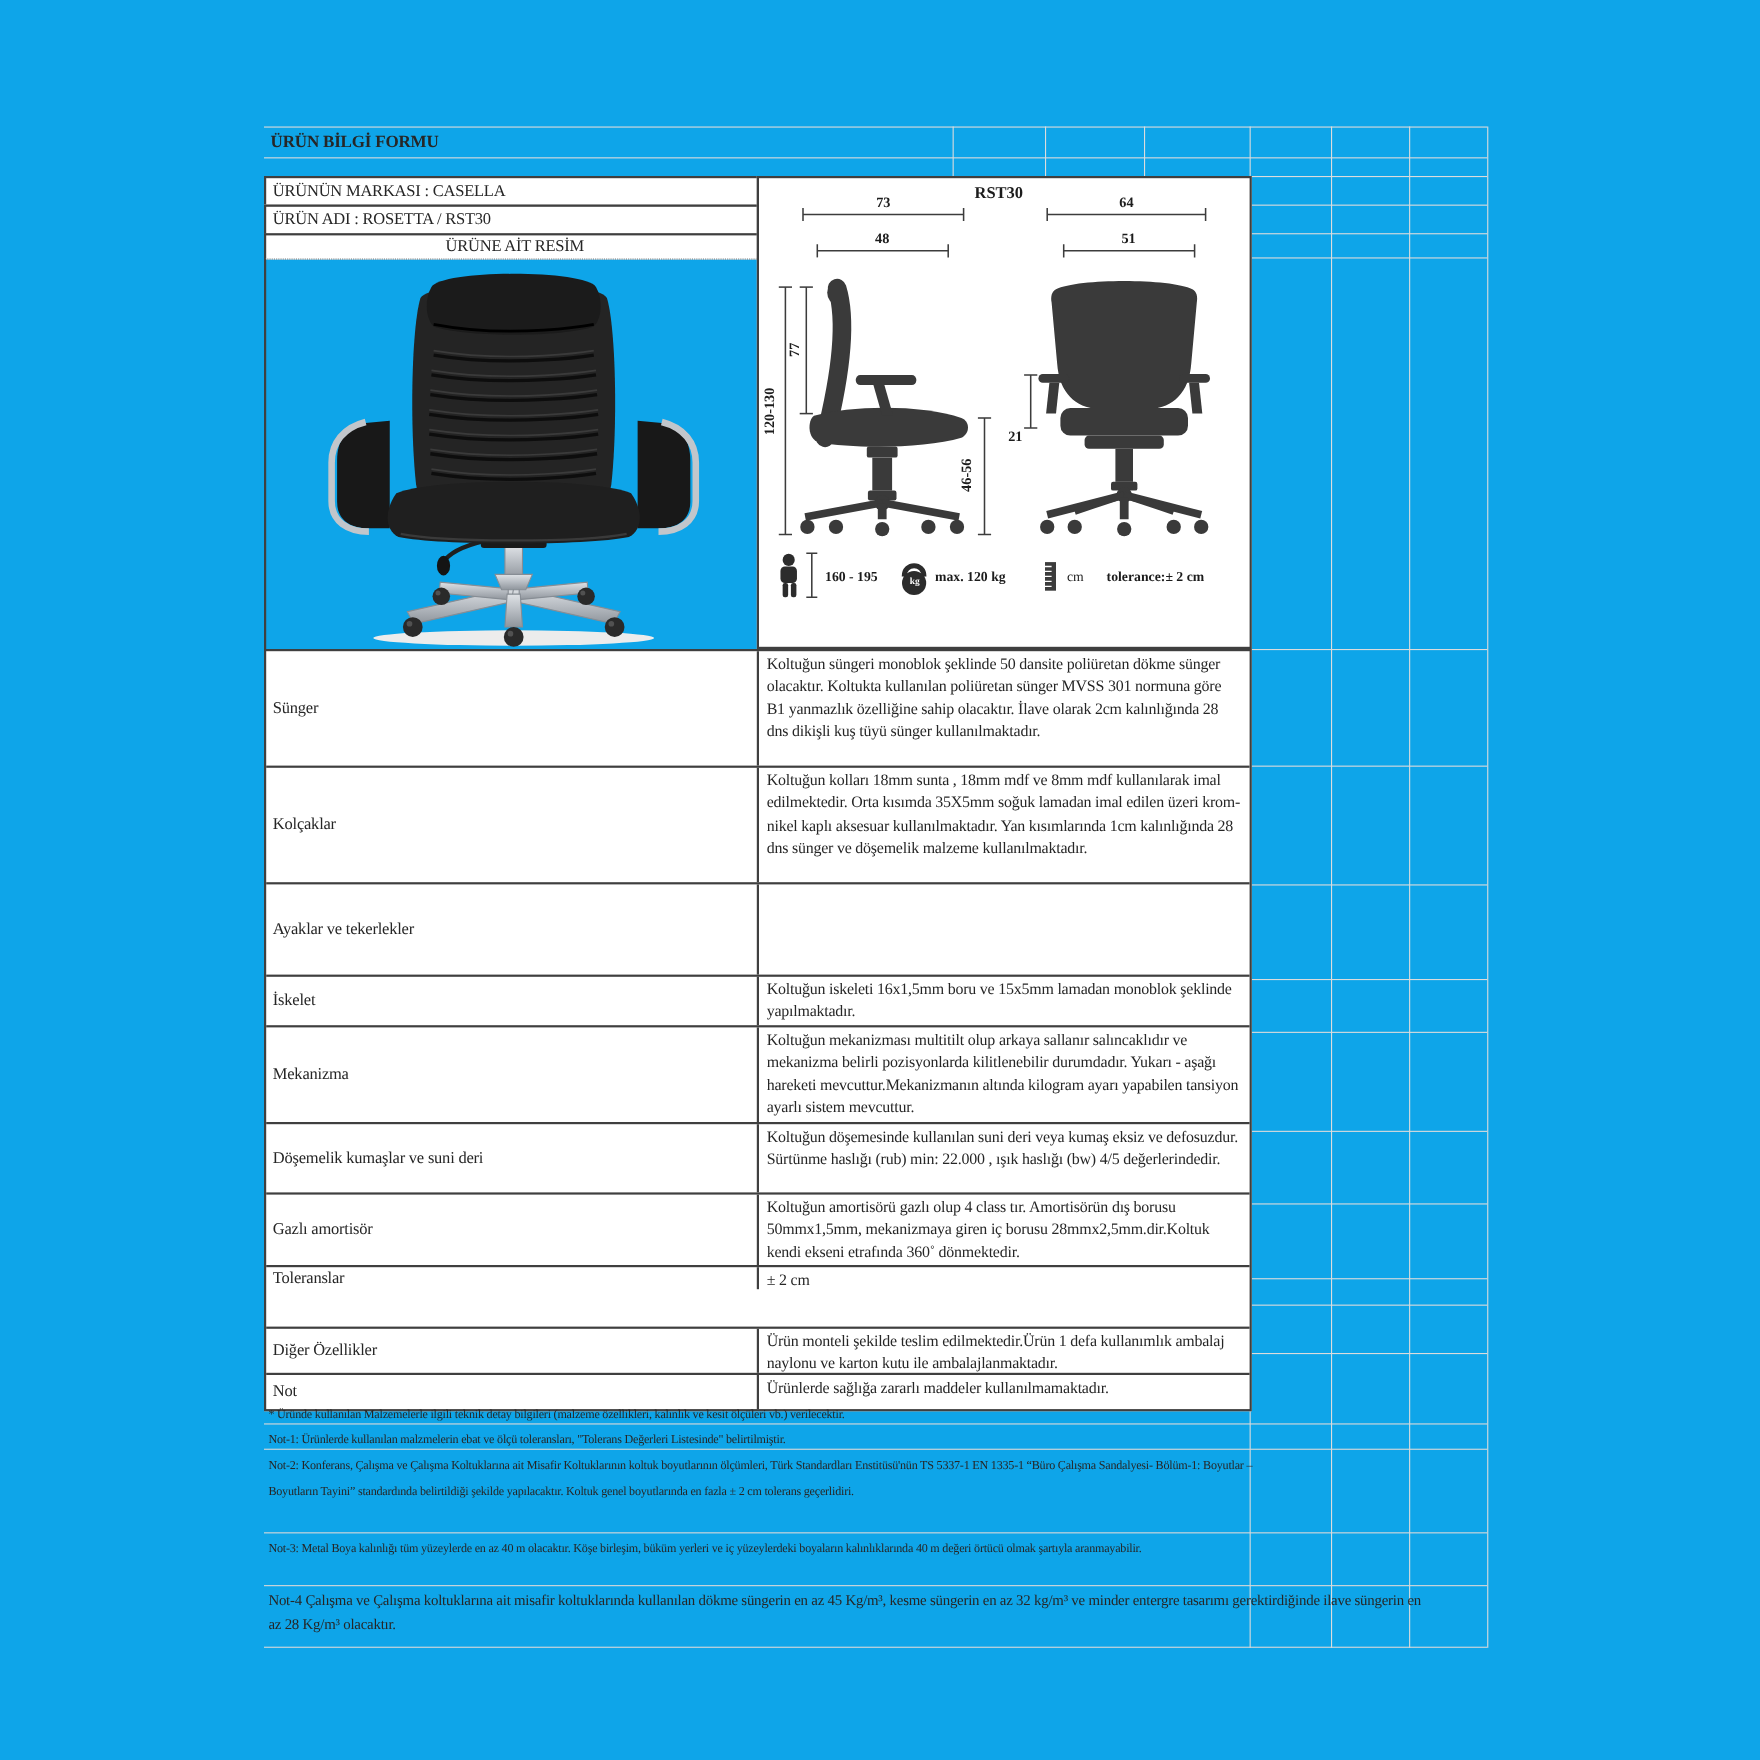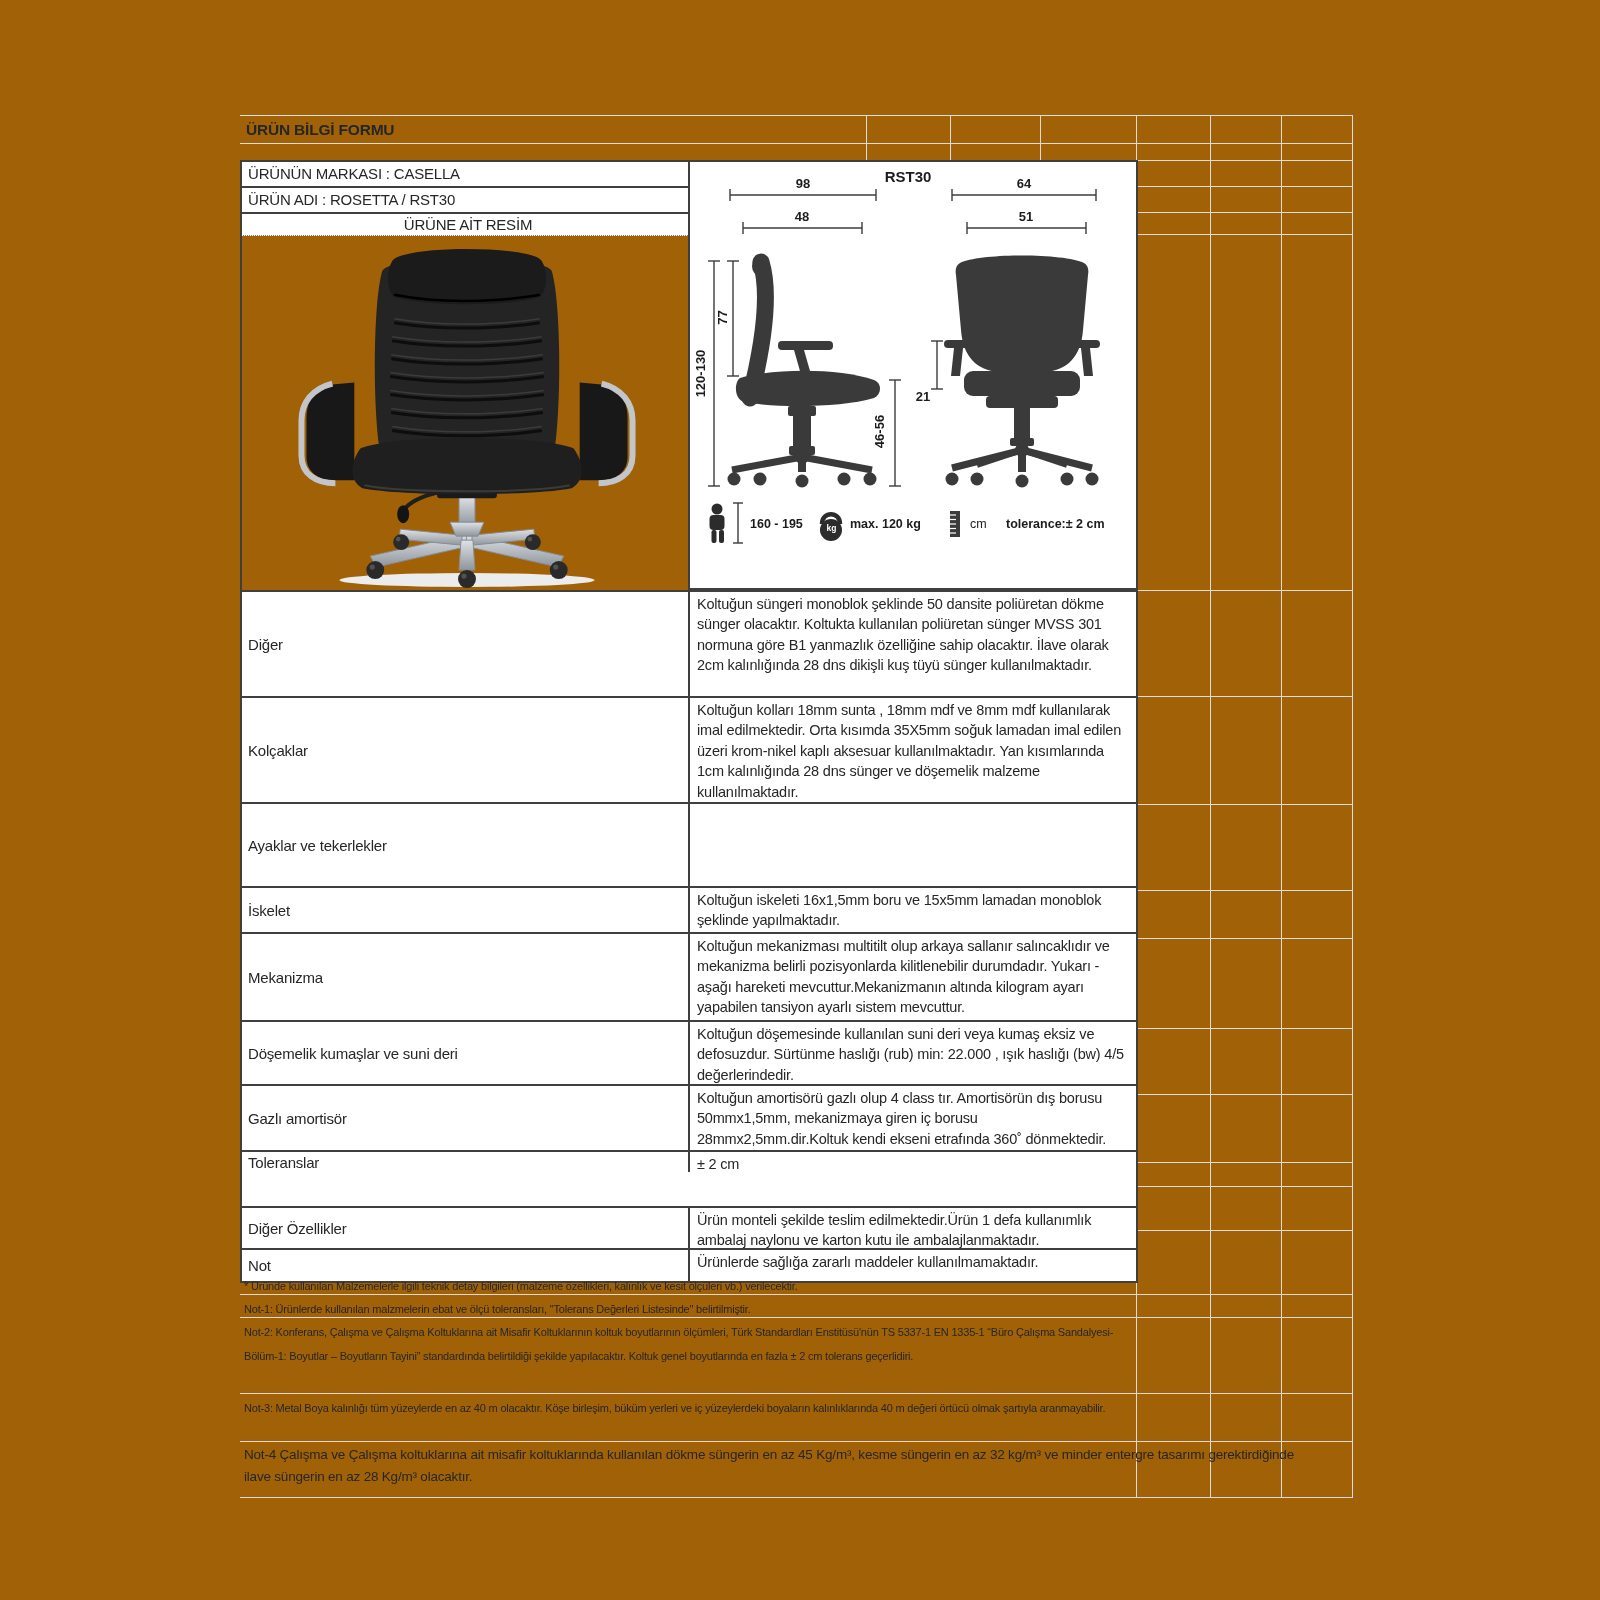--- a/index.html
+++ b/index.html
@@ -1,17 +1,17 @@
 <!DOCTYPE html>
 <html><head>
 <meta charset="utf-8">
 <style>
   html,body{margin:0;padding:0;background:#fff;}
-  .page{position:relative;width:1600px;height:1600px;background:#a16207;overflow:hidden;
-        font-family:Liberation Sans, sans-serif;color:#262626;letter-spacing:-0.2px;}
+  .page{position:relative;width:1600px;height:1600px;background:#0ea5e9;overflow:hidden;
+        font-family:Liberation Serif, serif;color:#262626;letter-spacing:-0.2px;}
   .hline{position:absolute;height:1px;background:#dcdcdc;}
   .vline{position:absolute;width:1px;background:#dcdcdc;}
   .abs{position:absolute;box-sizing:border-box;}
   .cellbox{position:absolute;box-sizing:border-box;border:2px solid #3f3f3f;background:#fff;}
   .title{font-weight:bold;font-size:15.5px;}
   .hdr-text{font-size:15px;line-height:24px;padding-left:6px;white-space:nowrap;overflow:hidden;}
   .center{text-align:center;}
   .spec-table{position:absolute;left:240px;top:590px;width:898px;box-sizing:border-box;
               border:2px solid #3f3f3f;display:flex;flex-direction:column;background:#fff;}
   .spec-row{display:flex;box-sizing:border-box;border-top:2px solid #3f3f3f;}
@@ -227,38 +227,38 @@
           <line x1="260" y1="353" x2="266" y2="353"></line>
             <line x1="260" y1="357.5" x2="266" y2="357.5"></line>
           <line x1="260" y1="362" x2="266" y2="362"></line>
             <line x1="260" y1="366.5" x2="266" y2="366.5"></line>
           <line x1="260" y1="371" x2="266" y2="371"></line>
         </g>
       </g>
     </svg>
 
     <div class="dimlabel" style="left:178px;top:6px;width:80px;font-size:15px;">RST30</div>
-    <div class="dimlabel" style="left:83px;top:14px;width:60px;">98</div>
+    <div class="dimlabel" style="left:83px;top:14px;width:60px;">73</div>
     <div class="dimlabel" style="left:82px;top:47px;width:60px;">48</div>
     <div class="dimlabel" style="left:304px;top:14px;width:60px;">64</div>
     <div class="dimlabel" style="left:306px;top:47px;width:60px;">51</div>
     <div class="dimlabel rot" style="left:-21px;top:204px;width:62px;">120-130</div>
     <div class="dimlabel rot" style="left:2px;top:148px;width:60px;">77</div>
     <div class="dimlabel rot" style="left:158px;top:262px;width:62px;">46-56</div>
     <div class="dimlabel" style="left:222px;top:195px;width:22px;margin-top:32px;">21</div>
     <div class="legend-label" style="left:60px;top:355px;">160 - 195</div>
     <div class="legend-label" style="left:133px;top:361px;width:17px;color:#fff;font-size:8.5px;text-align:center;">kg</div>
     <div class="legend-label" style="left:160px;top:355px;">max. 120 kg</div>
     <div class="legend-label" style="left:280px;top:355px;font-weight:normal;">cm</div>
     <div class="legend-label" style="left:316px;top:355px;">tolerance:± 2 cm</div>
   </div>
 
   <div class="spec-table">
     <div class="spec-row" style="height:104px;">
-      <div class="spec-label">Diğer</div>
+      <div class="spec-label">Sünger</div>
       <div class="spec-desc">Koltuğun  süngeri monoblok şeklinde  50 dansite poliüretan  dökme sünger  olacaktır. Koltukta kullanılan poliüretan sünger MVSS 301 normuna göre B1 yanmazlık özelliğine sahip olacaktır. İlave olarak 2cm kalınlığında 28 dns dikişli kuş tüyü sünger kullanılmaktadır.</div>
     </div>
     <div class="spec-row" style="height:106px;">
       <div class="spec-label">Kolçaklar</div>
       <div class="spec-desc">Koltuğun kolları 18mm sunta , 18mm mdf ve 8mm mdf kullanılarak imal edilmektedir. Orta kısımda 35X5mm soğuk lamadan imal edilen üzeri krom-nikel kaplı aksesuar kullanılmaktadır. Yan kısımlarında 1cm kalınlığında 28 dns sünger ve döşemelik malzeme kullanılmaktadır.</div>
     </div>
     <div class="spec-row" style="height:84px;">
       <div class="spec-label">Ayaklar ve tekerlekler</div>
     </div>
     <div class="spec-row" style="height:46px;">

